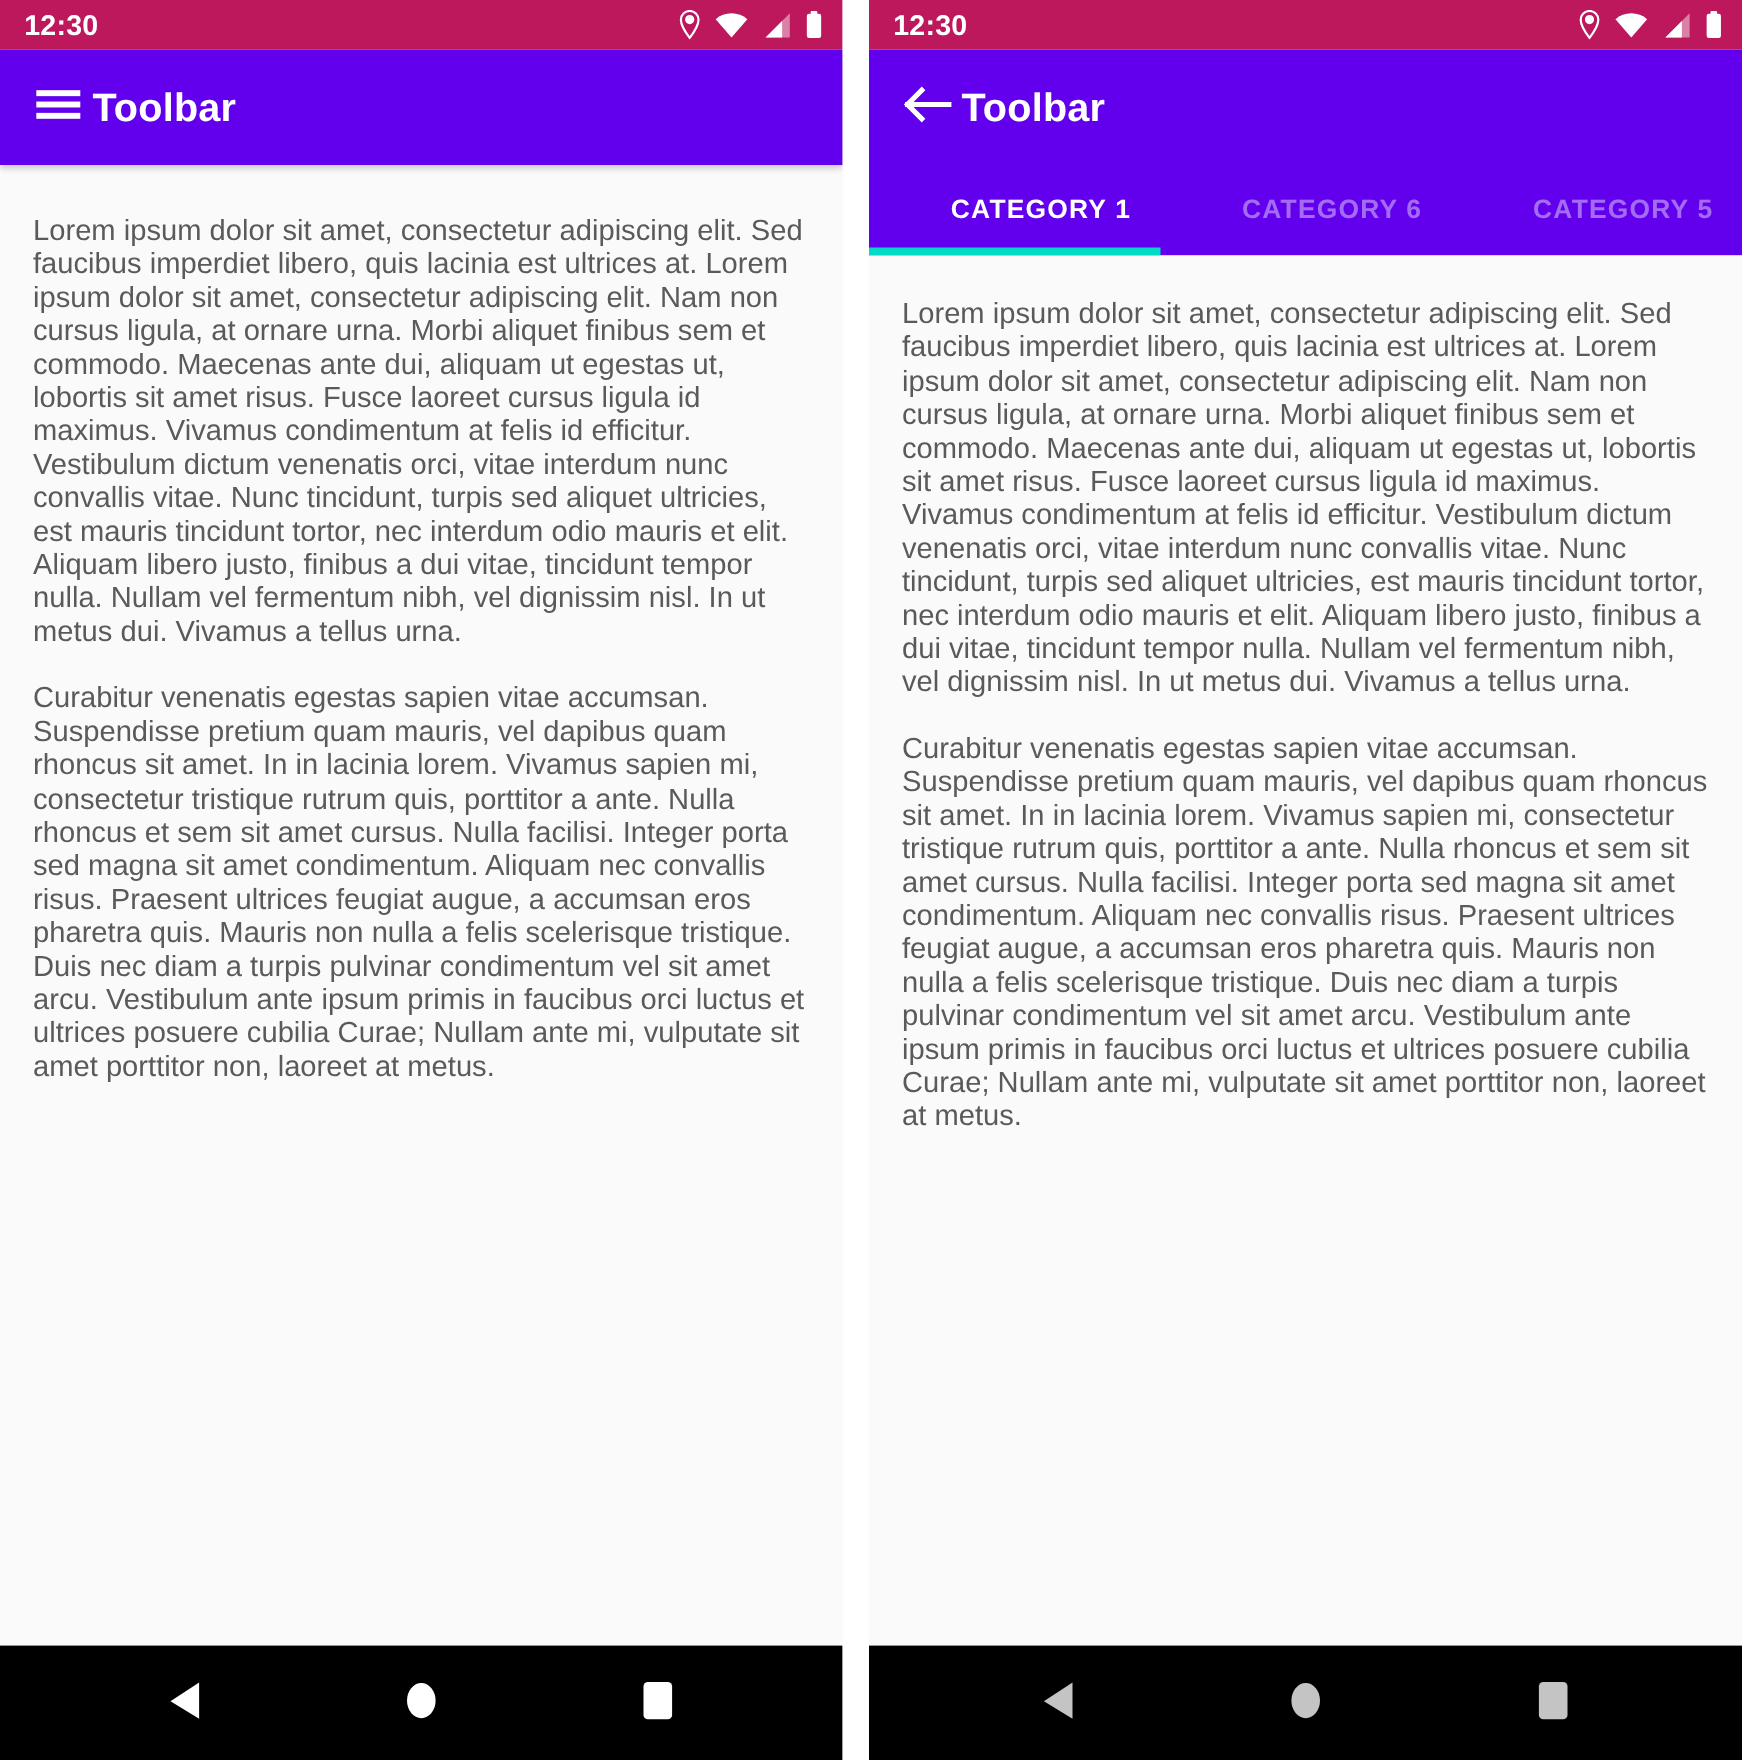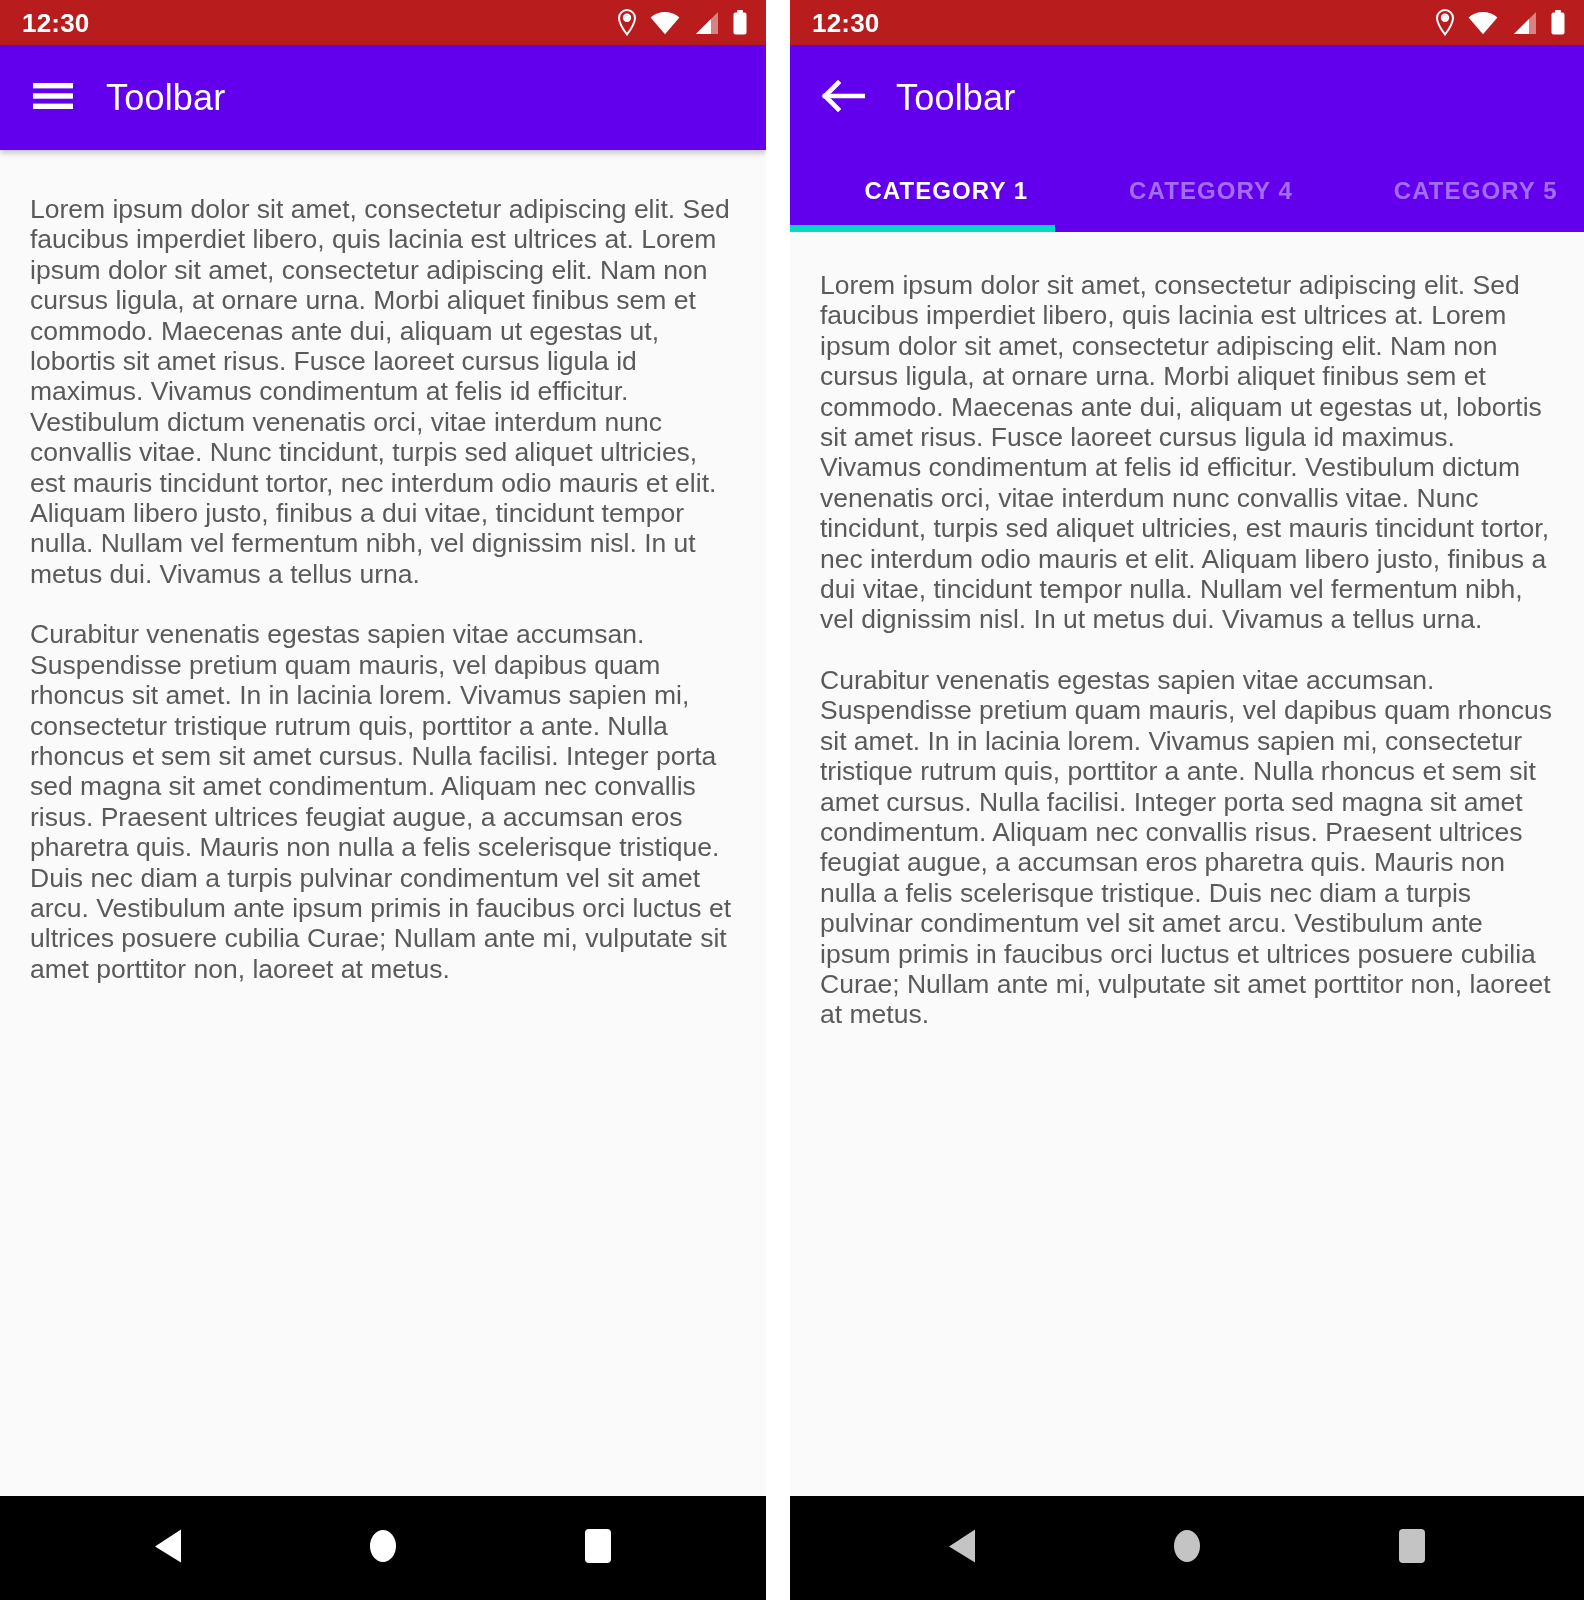--- a/index.html
+++ b/index.html
@@ -29,21 +29,21 @@
   }
 
   .phone-left  { width: 766px; }
   .gutter      { width: 24px; background:#ffffff; flex: 0 0 24px; }
   .phone-right { width: 794px; }
 
   
   .statusbar {
     height: 45px;
     flex: 0 0 45px;
-    background: #b91c1c;
+    background: #be185d;
     display: flex;
     align-items: center;
     padding: 0 18px 0 22px;
     color: #ffffff;
   }
   .status-time {
     font-size: 26px;
     font-weight: bold;
     letter-spacing: .2px;
     line-height: 1;
@@ -75,23 +75,22 @@
   .nav-btn {
     width: 62px;
     height: 62px;
     display: flex;
     align-items: center;
     justify-content: center;
     flex: 0 0 62px;
   }
   .toolbar-title {
     font-size: 36px;
-    font-weight: normal;
+    font-weight: bold;
     letter-spacing: .2px;
-    margin-left: 22px;
     white-space: nowrap;
   }
 
   
   .tabs {
     display: flex;
     height: 82px;
     position: relative;
   }
   .tab {
@@ -285,21 +284,21 @@
           </span>
         </div>
         <div class="toolbar-title">Toolbar</div>
       </div>
 
       <div class="tabs">
         <div class="tab active">
           <span>CATEGORY 1</span>
         </div>
         <div class="tab">
-          <span>CATEGORY 4</span>
+          <span>CATEGORY 6</span>
         </div>
         <div class="tab">
           <span>CATEGORY 5</span>
         </div>
       </div>
     </div>
 
     <div class="content with-heading">
       <p class="para">Lorem ipsum dolor sit amet, consectetur adipiscing elit. Sed faucibus imperdiet libero, quis lacinia est ultrices at. Lorem ipsum dolor sit amet, consectetur adipiscing elit. Nam non cursus ligula, at ornare urna. Morbi aliquet finibus sem et commodo. Maecenas ante dui, aliquam ut egestas ut, lobortis sit amet risus. Fusce laoreet cursus ligula id maximus. Vivamus condimentum at felis id efficitur. Vestibulum dictum venenatis orci, vitae interdum nunc convallis vitae. Nunc tincidunt, turpis sed aliquet ultricies, est mauris tincidunt tortor, nec interdum odio mauris et elit. Aliquam libero justo, finibus a dui vitae, tincidunt tempor nulla. Nullam vel fermentum nibh, vel dignissim nisl. In ut metus dui. Vivamus a tellus urna.</p>
       <p class="para">Curabitur venenatis egestas sapien vitae accumsan. Suspendisse pretium quam mauris, vel dapibus quam rhoncus sit amet. In in lacinia lorem. Vivamus sapien mi, consectetur tristique rutrum quis, porttitor a ante. Nulla rhoncus et sem sit amet cursus. Nulla facilisi. Integer porta sed magna sit amet condimentum. Aliquam nec convallis risus. Praesent ultrices feugiat augue, a accumsan eros pharetra quis. Mauris non nulla a felis scelerisque tristique. Duis nec diam a turpis pulvinar condimentum vel sit amet arcu. Vestibulum ante ipsum primis in faucibus orci luctus et ultrices posuere cubilia Curae; Nullam ante mi, vulputate sit amet porttitor non, laoreet at metus.</p>

